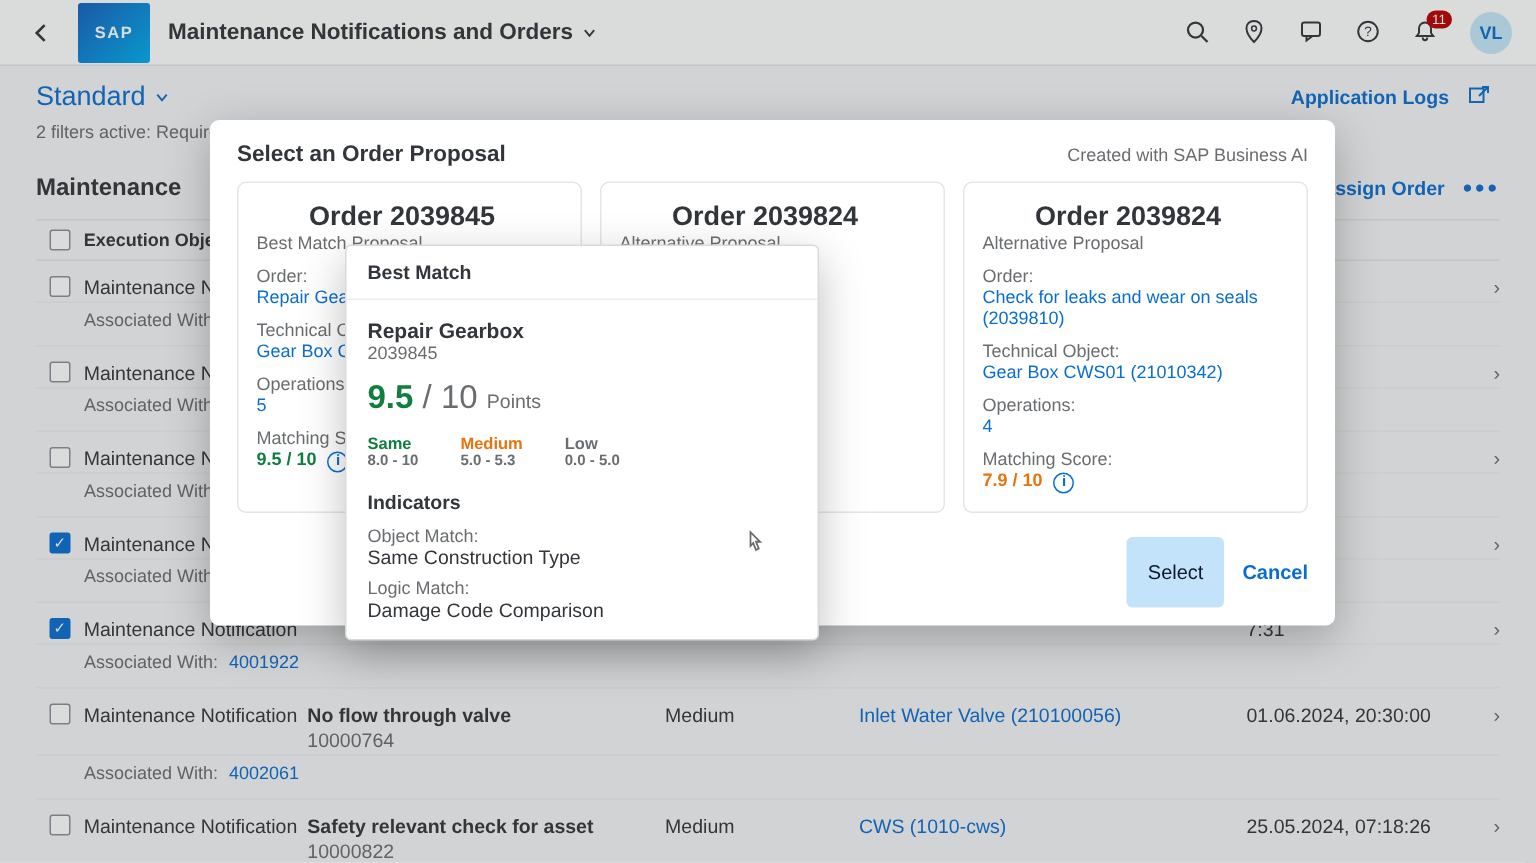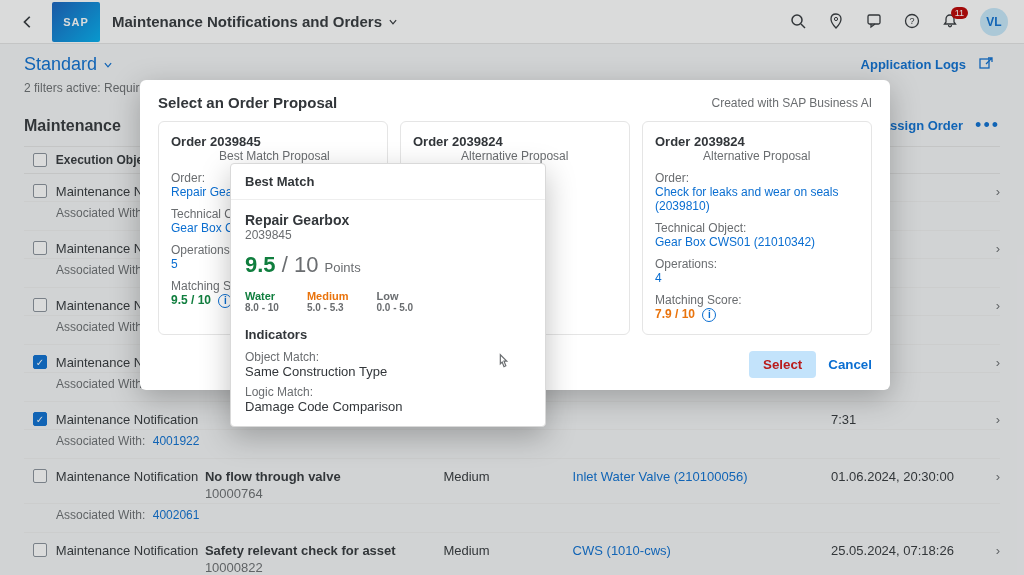--- a/index.html
+++ b/index.html
@@ -46,31 +46,31 @@
   .link { color:#0a6ed1; }
 
   
   .modal-backdrop { position:absolute; inset:0; background:rgba(50,54,58,0.18); }
   .modal { position:absolute; left:140px; top:80px; width:750px; background:#fff; border-radius:6px; box-shadow:0 8px 30px rgba(0,0,0,0.25); padding: 14px 18px 12px; }
   .modal-head { display:flex; align-items:center; margin-bottom:10px;gap:11px; }
   .modal-head h2 { font-size:15px; font-weight:700; flex:1; }
   .modal-sub { font-size:12px; color:#6a6d70; }
   .cards { display:flex; gap:12px; }
   .card { flex:1; border:1px solid #e5e5e5; border-radius:6px; padding:12px; font-size:12px; }
-  .card-head { font-weight:700; font-size:13px; }
-  .card-sub { color:#6a6d70; margin-bottom:8px;margin-left:48px; }
+  .card-head { font-weight:700; font-size:18px;margin-left:35px; }
+  .card-sub { color:#6a6d70; margin-bottom:8px; }
   .lbl { color:#6a6d70; margin-top:8px; }
   .val a { color:#0a6ed1; text-decoration:none; }
   .score { font-weight:700; }
   .score-good { color:#107e3e; }
   .score-warn { color:#e9730c; }
   .info-icon { display:inline-block; width:14px; height:14px; border:1.3px solid #0a6ed1; border-radius:50%; color:#0a6ed1; font-size:10px; text-align:center; line-height:12px; margin-left:4px; }
 
   .modal-foot { display:flex; justify-content:flex-end; gap:12px; margin-top:16px; align-items:center; }
-  .btn-primary { background:#c3e3fb; color:#b91c1c; border:none; padding:6px 14px; border-radius:4px; font-weight:700; }
+  .btn-primary { background:#c3e3fb; color:#0f172a; border:none; padding:16px 14px; border-radius:4px; font-weight:400; }
   .btn-ghost { background:none; color:#0a6ed1; border:none; font-weight:600; }
 
   
   .popover { position:absolute; left:230px; top:163px; width:316px; background:#fff; border:1px solid #d9d9d9; border-radius:4px; box-shadow:0 10px 30px rgba(0,0,0,0.25); z-index:50; font-size:13px; }
   .pop-head { padding:10px 14px; border-bottom:1px solid #eee; font-weight:600; }
   .pop-body { padding:12px 14px; }
   .pop-title { font-weight:600; font-size:14px; }
   .pop-sub { color:#6a6d70; font-size:12px; margin-bottom:10px; }
   .pop-score { font-size:22px; margin-bottom:12px; }
   .pop-score .big { color:#107e3e; font-weight:700; }
@@ -311,21 +311,21 @@
   <div class="pop-head">Best Match</div>
   <div class="pop-body">
     <div class="pop-title">Repair Gearbox</div>
     <div class="pop-sub">2039845</div>
     <div class="pop-score">
       <span class="big">9.5</span>
       <span class="slash">/ 10</span>
       <span class="pts">Points</span>
     </div>
     <div class="legend">
-      <div><span class="h">Water</span><span class="small">8.0 - 10</span></div>
+      <div><span class="h">Same</span><span class="small">8.0 - 10</span></div>
       <div><span class="m">Medium</span><span class="small">5.0 - 5.3</span></div>
       <div><span class="l">Low</span><span class="small">0.0 - 5.0</span></div>
     </div>
     <div class="ind-head">Indicators</div>
     <div class="ind-lbl">Object Match:</div>
     <div>Same Construction Type</div>
     <div class="ind-lbl">Logic Match:</div>
     <div>Damage Code Comparison</div>
     <div class="cursor-icon">
       <svg width="22" height="22" viewBox="0 0 24 24">

